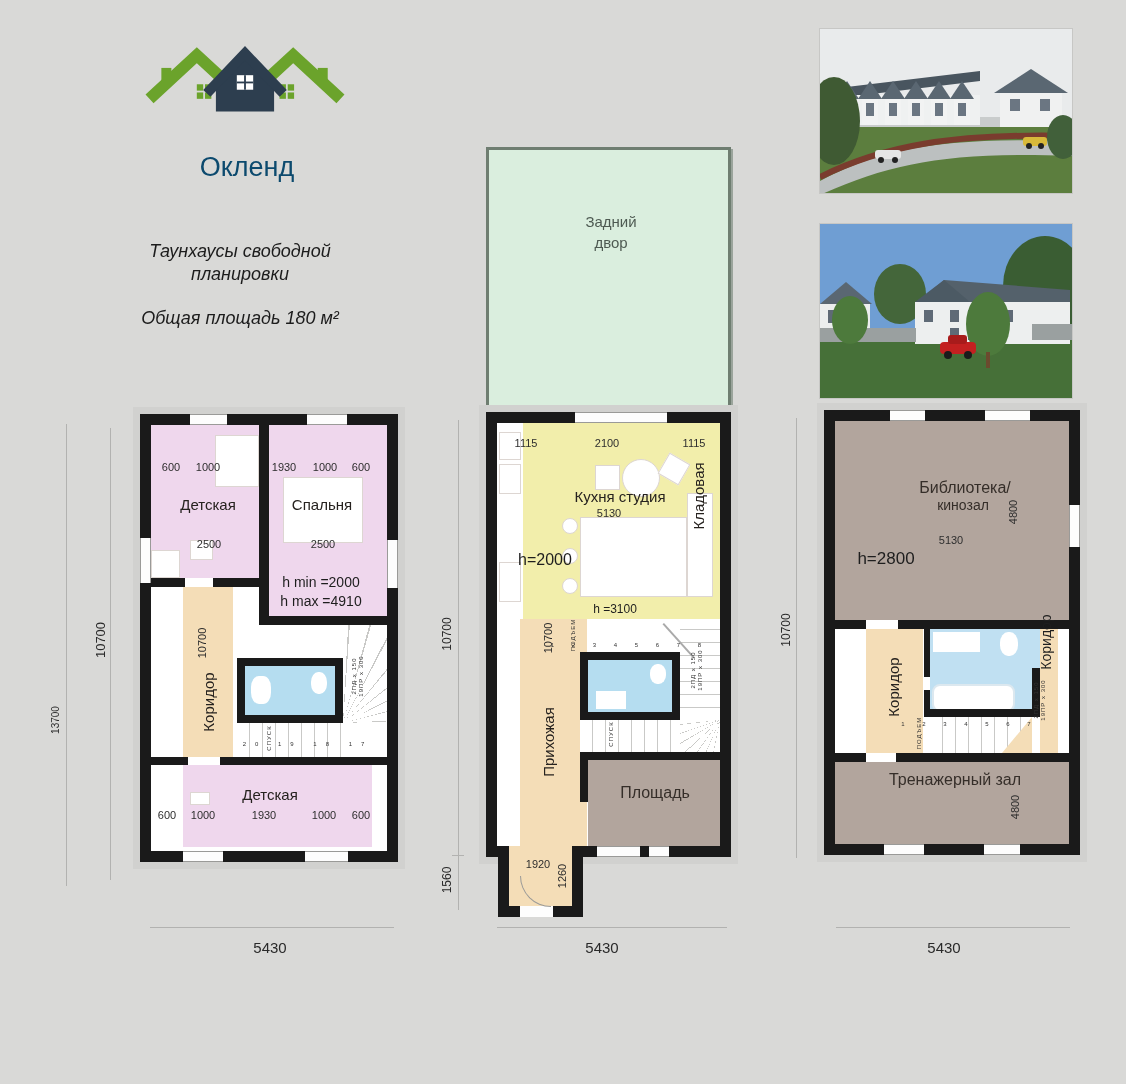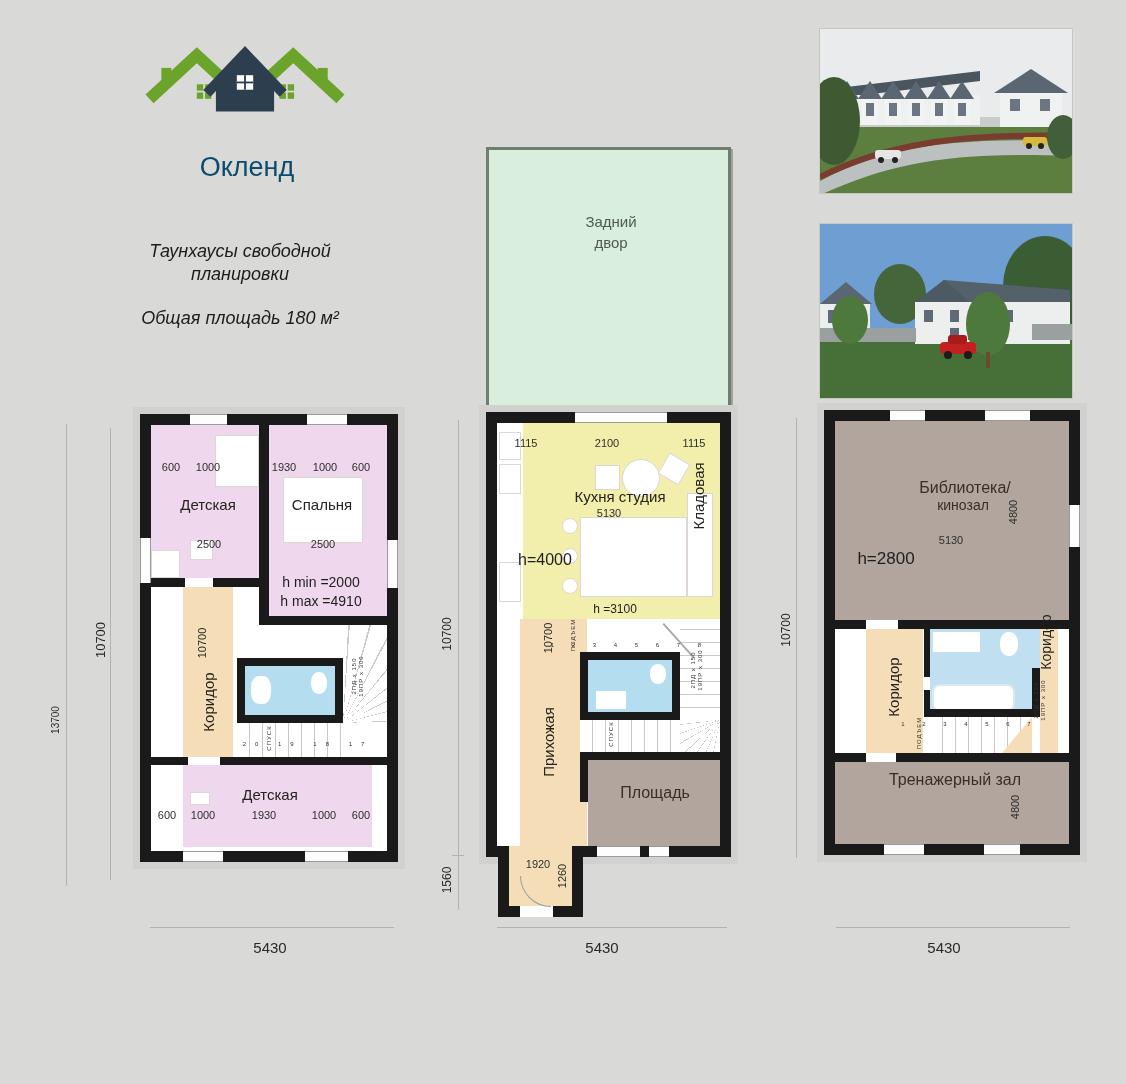--- a/index.html
+++ b/index.html
@@ -260,21 +260,21 @@
     <div class="doorarc" style="left:34px;top:464px;width:31px;height:31px"></div>
     <div class="lbl dimtxt" style="left:52px;top:452px">1920</div>
     <div class="rot dimtxt" style="left:76px;top:464px">1260</div>
 
     <div class="lbl dimtxt" style="left:40px;top:31px">1115</div>
     <div class="lbl dimtxt" style="left:121px;top:31px">2100</div>
     <div class="lbl dimtxt" style="left:208px;top:31px">1115</div>
     <div class="lbl room" style="left:134px;top:85px;font-weight:500">Кухня студия</div>
     <div class="lbl dimtxt" style="left:123px;top:101px">5130</div>
     <div class="rot room" style="left:212px;top:84px">Кладовая</div>
-    <div class="lbl" style="left:59px;top:148px;font-size:16px">h=4000</div>
+    <div class="lbl" style="left:59px;top:148px;font-size:16px">h=2000</div>
     <div class="lbl" style="left:129px;top:198px;font-size:12px">h =3100</div>
     <div class="rot dimtxt" style="left:62px;top:226px">10700</div>
     <div class="rot room" style="left:62px;top:330px">Прихожая</div>
   </div>
 
   <div class="dimline" style="left:458px;top:420px;width:1px;height:490px"></div>
   <div class="dimline" style="left:452px;top:855px;width:12px;height:1px"></div>
   <div class="rot" style="left:447px;top:634px;font-size:12px;color:#2a2a2a">10700</div>
   <div class="rot" style="left:447px;top:880px;font-size:12px;color:#2a2a2a">1560</div>
   <div class="dimline" style="left:497px;top:927px;width:230px;height:1px"></div>

